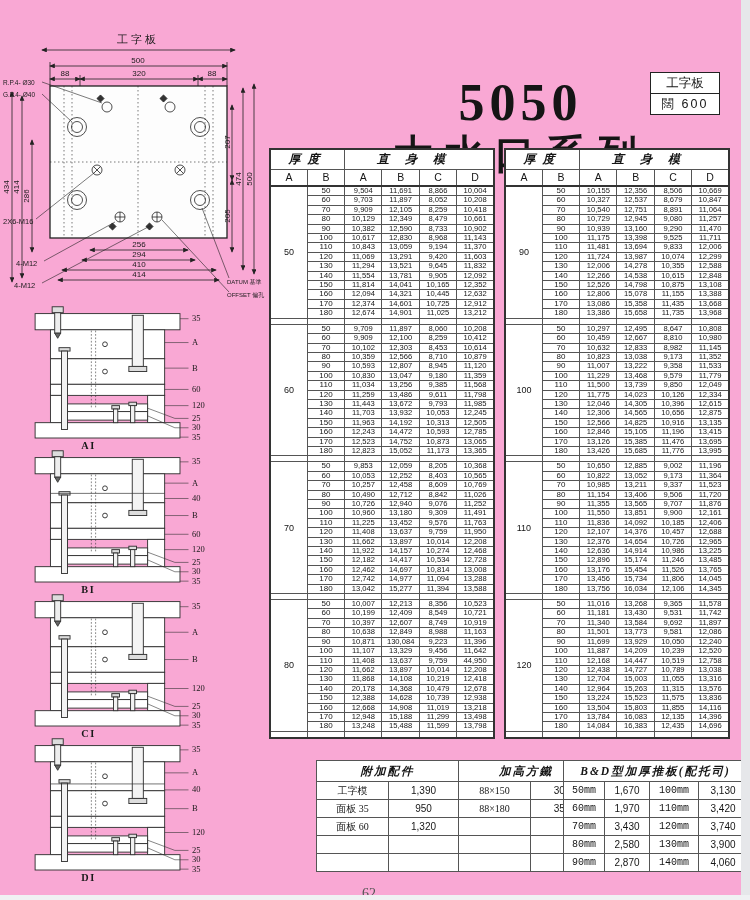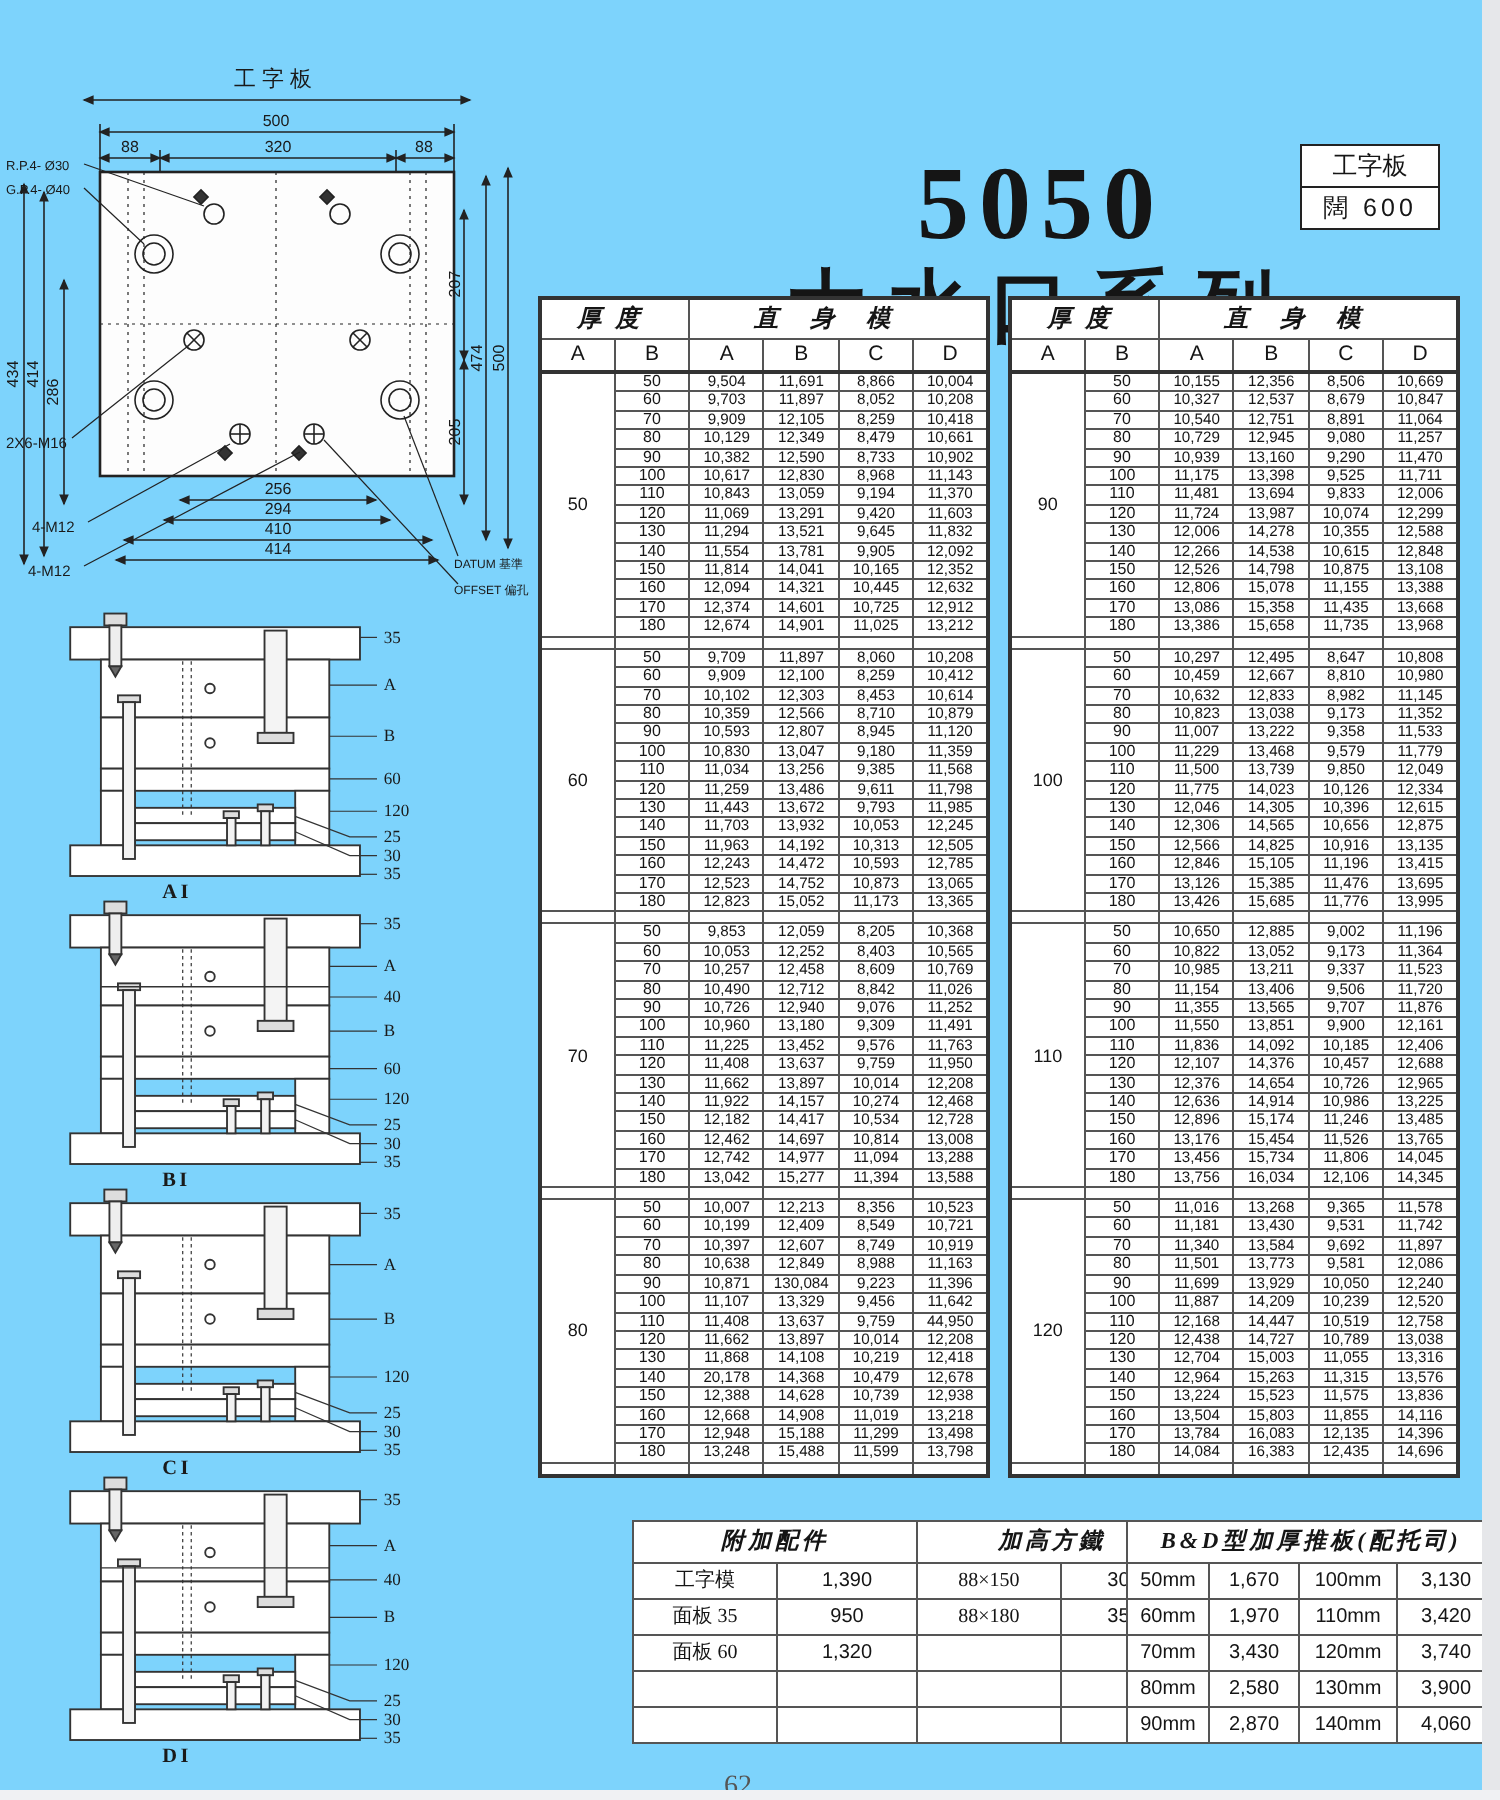--- a/index.html
+++ b/index.html
@@ -1,16 +1,16 @@
 <!DOCTYPE html>
 <html><head>
 <meta charset="utf-8">
 <style>
   html,body{margin:0;padding:0;background:#e8e9eb;}
-  #page{position:relative;width:750px;height:900px;background:#7dd3fc;overflow:hidden;
+  #page{position:relative;width:750px;height:900px;background:#f9a8d4;overflow:hidden;
         font-family:"Liberation Sans",sans-serif;color:#151515;}
   .scan-right{position:absolute;right:0;top:0;width:9px;height:100%;background:#e6e7ea;}
   .scan-bottom{position:absolute;left:0;bottom:0;width:100%;height:5px;background:#f0f1f3;}
 
   
   .title-block{position:absolute;left:368px;top:28px;width:305px;text-align:center;margin-top:48px;}
   .title-num{font-family:"Liberation Serif",serif;font-weight:bold;font-size:52px;line-height:54px;letter-spacing:5px;}
   .title-cn{font-size:40px;font-weight:bold;letter-spacing:11px;line-height:48px;white-space:nowrap;}
 
   
@@ -39,21 +39,21 @@
   
   .bottom-left{position:absolute;left:283px;top:760px;padding-left:33px;}
   .bottom-right{position:absolute;left:563px;top:760px;}
   .btable{border:1.6px solid #333;background:#fff;table-layout:fixed;}
   .btable th,.btable td{border:1px solid #555;text-align:center;padding:0;font-size:10px;height:17px;line-height:17px;overflow:hidden;}
   .btable th{font-family:"Liberation Serif",serif;font-style:italic;font-weight:bold;font-size:11.5px;height:20px;letter-spacing:2px;}
   .acc{width:277px;}
   .acc td.c0{font-family:"Liberation Serif",serif;font-size:10px;}
   .acc td.c2{font-family:"Liberation Serif",serif;}
   .bd{width:184px;}
-  .bd td.c0,.bd td.c2{font-family:Liberation Sans, sans-serif;margin-top:18px;}
+  .bd td.c0,.bd td.c2{font-family:Liberation Mono, monospace;margin-top:18px;}
 
   
   .plate{position:absolute;left:2px;top:30px;}
   .sec{position:absolute;left:30px;}
   .sec-ai{top:305px;} .sec-bi{top:449px;} .sec-ci{top:593px;} .sec-di{top:737px;}
   svg{display:block;}
   svg text{font-family:"Liberation Sans",sans-serif;fill:#1a1a1a;}
   svg text.ser{font-family:"Liberation Serif",serif;}
   .page-num{position:absolute;left:362px;top:886px;font-family:"Liberation Serif",serif;font-size:14px;color:#555;}
 </style>

